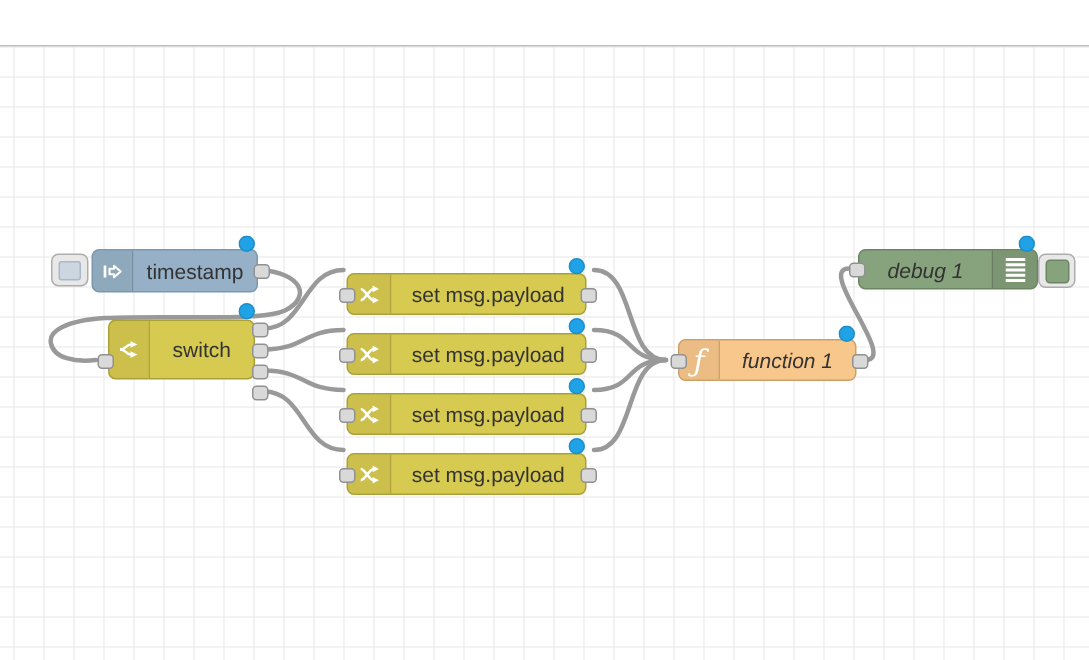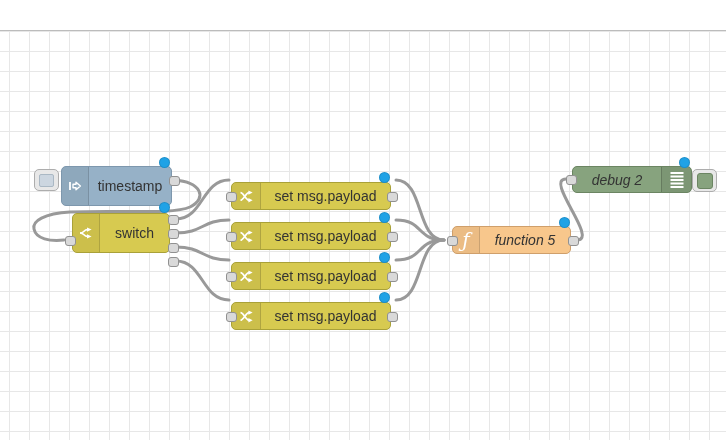--- a/index.html
+++ b/index.html
@@ -23,21 +23,21 @@
   svg.wires{position:absolute;left:0;top:0;width:726px;height:440px;}
   svg.wires path{stroke:#999999;stroke-width:3;fill:none;stroke-linecap:round;}
   
   .node{position:absolute;box-sizing:border-box;border-radius:5px;border:1px solid;
         display:flex;align-items:stretch;font-size:14px;color:#333;}
   .node .icon-region{width:26px;flex:0 0 auto;display:flex;align-items:center;justify-content:center;
         background:rgba(0,0,0,0.05);border-right:1px solid rgba(0,0,0,0.14);
         border-radius:4px 0 0 4px;}
   .node .label{flex:1;display:flex;align-items:center;justify-content:center;white-space:nowrap;}
   .node .label.italic{font-style:italic;}
-  .n-inject{left:61px;top:135px;width:111px;height:40px;background:#96b1c7;border-color:#7d97ad;}
+  .n-inject{left:61px;top:135px;width:111px;height:29px;background:#96b1c7;border-color:#7d97ad;}
   .n-switch{left:72px;top:182px;width:98px;height:40px;background:#d7ca50;border-color:#a9a138;}
   .n-change{left:231px;width:160px;height:28px;background:#d7ca50;border-color:#a9a138;margin-top:16px;}
   .n-change .icon-region{width:28px;}
   .n-change1{top:135px;} .n-change2{top:175px;} .n-change3{top:215px;} .n-change4{top:255px;}
   .n-function{left:452px;top:195px;width:119px;height:28px;background:#f8c78c;border-color:#cf9f6b;}
   .n-debug{left:572px;top:135px;width:120px;height:27px;background:#87a37e;border-color:#6b8562;}
   .n-debug .icon-region{width:29px;border-right:none;border-left:1px solid rgba(0,0,0,0.18);
         background:rgba(0,0,0,0.08);border-radius:0 4px 4px 0;}
   
   .port{position:absolute;width:11px;height:10px;border-radius:3px;background:#d9d9d9;
@@ -163,28 +163,28 @@
     <div class="label">set msg.payload</div>
     <div class="port" style="left:-6.5px;top:9px;"></div>
     <div class="port" style="left:154.5px;top:9px;"></div>
     <div class="dot" style="left:146.5px;top:-11px;"></div>
   </div>
 
   <div class="node n-function">
     <div class="icon-region">
       <span class="fglyph">ƒ</span>
     </div>
-    <div class="label italic">function 5</div>
+    <div class="label italic">function 1</div>
     <div class="port" style="left:-6.5px;top:9px;"></div>
     <div class="port" style="left:114.5px;top:9px;"></div>
     <div class="dot" style="left:105.5px;top:-10px;"></div>
   </div>
 
   <div class="node n-debug">
-    <div class="label italic">debug 2</div>
+    <div class="label italic">debug 1</div>
     <div class="icon-region">
       <svg width="16" height="18" viewBox="0 0 16 18">
         <rect x="1.5" y="1" width="13" height="2" fill="#fff"></rect>
         <rect x="1.5" y="4.5" width="13" height="2" fill="#fff"></rect>
         <rect x="1.5" y="8" width="13" height="2" fill="#fff"></rect>
         <rect x="1.5" y="11.5" width="13" height="2" fill="#fff"></rect>
         <rect x="1.5" y="15" width="13" height="2" fill="#fff"></rect>
       </svg>
     </div>
     <div class="side-btn debug-toggle">

